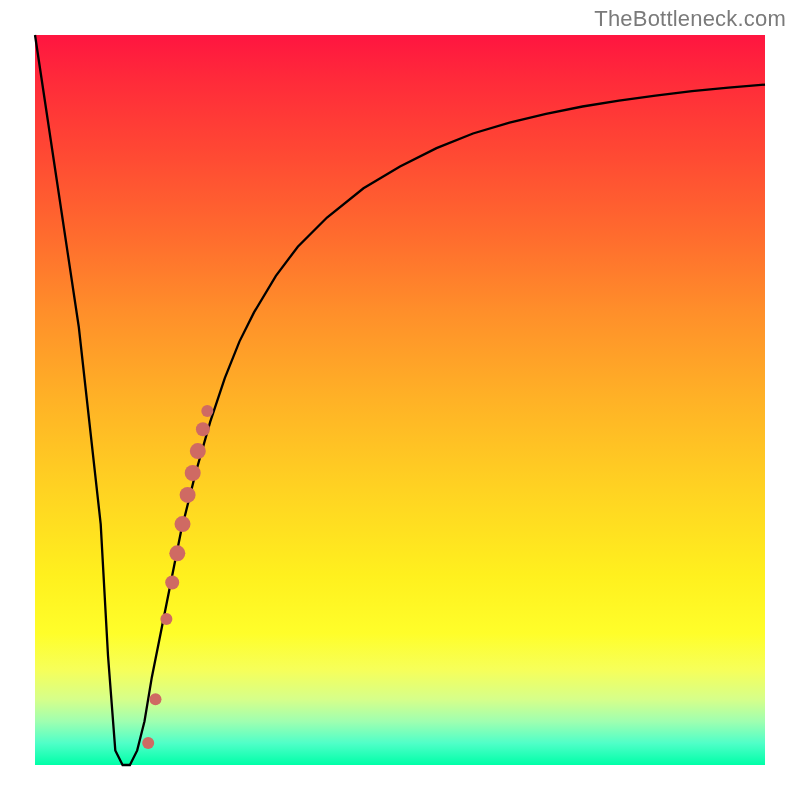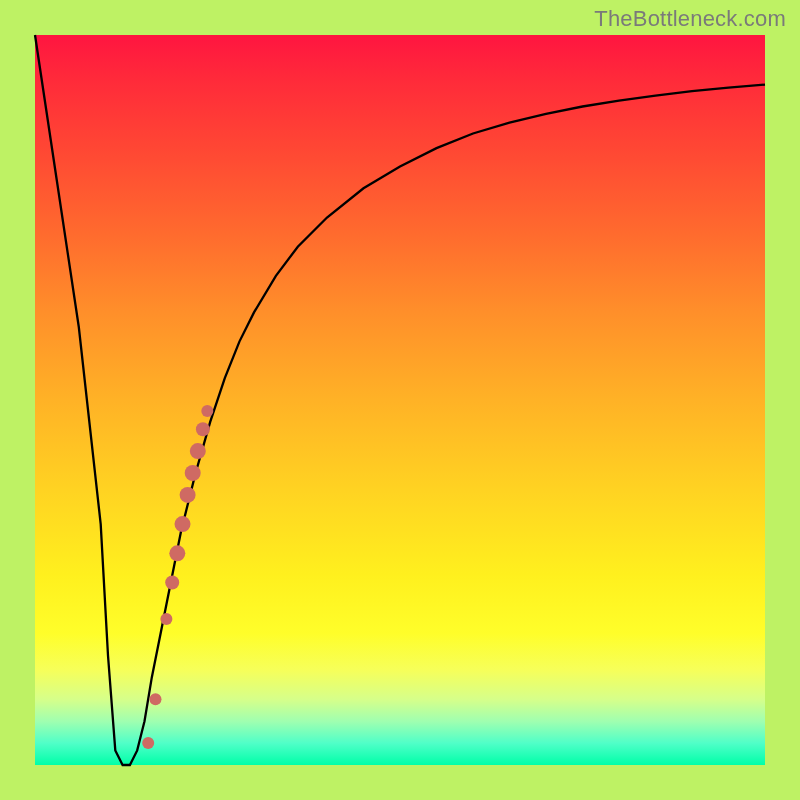--- a/index.html
+++ b/index.html
@@ -8,21 +8,21 @@
     width: 800px;
     height: 800px;
     overflow: hidden;
     background: #000;
     font-family: Arial, Helvetica, sans-serif;
   }
   .frame {
     position: relative;
     width: 800px;
     height: 800px;
-    background: #bef264;
+    background: #ffffff;
   }
   .plot {
     position: absolute;
     left: 35px;
     top: 35px;
     width: 730px;
     height: 730px;
     box-sizing: border-box;
     background: linear-gradient(to bottom,
       #ff1540 0%,

